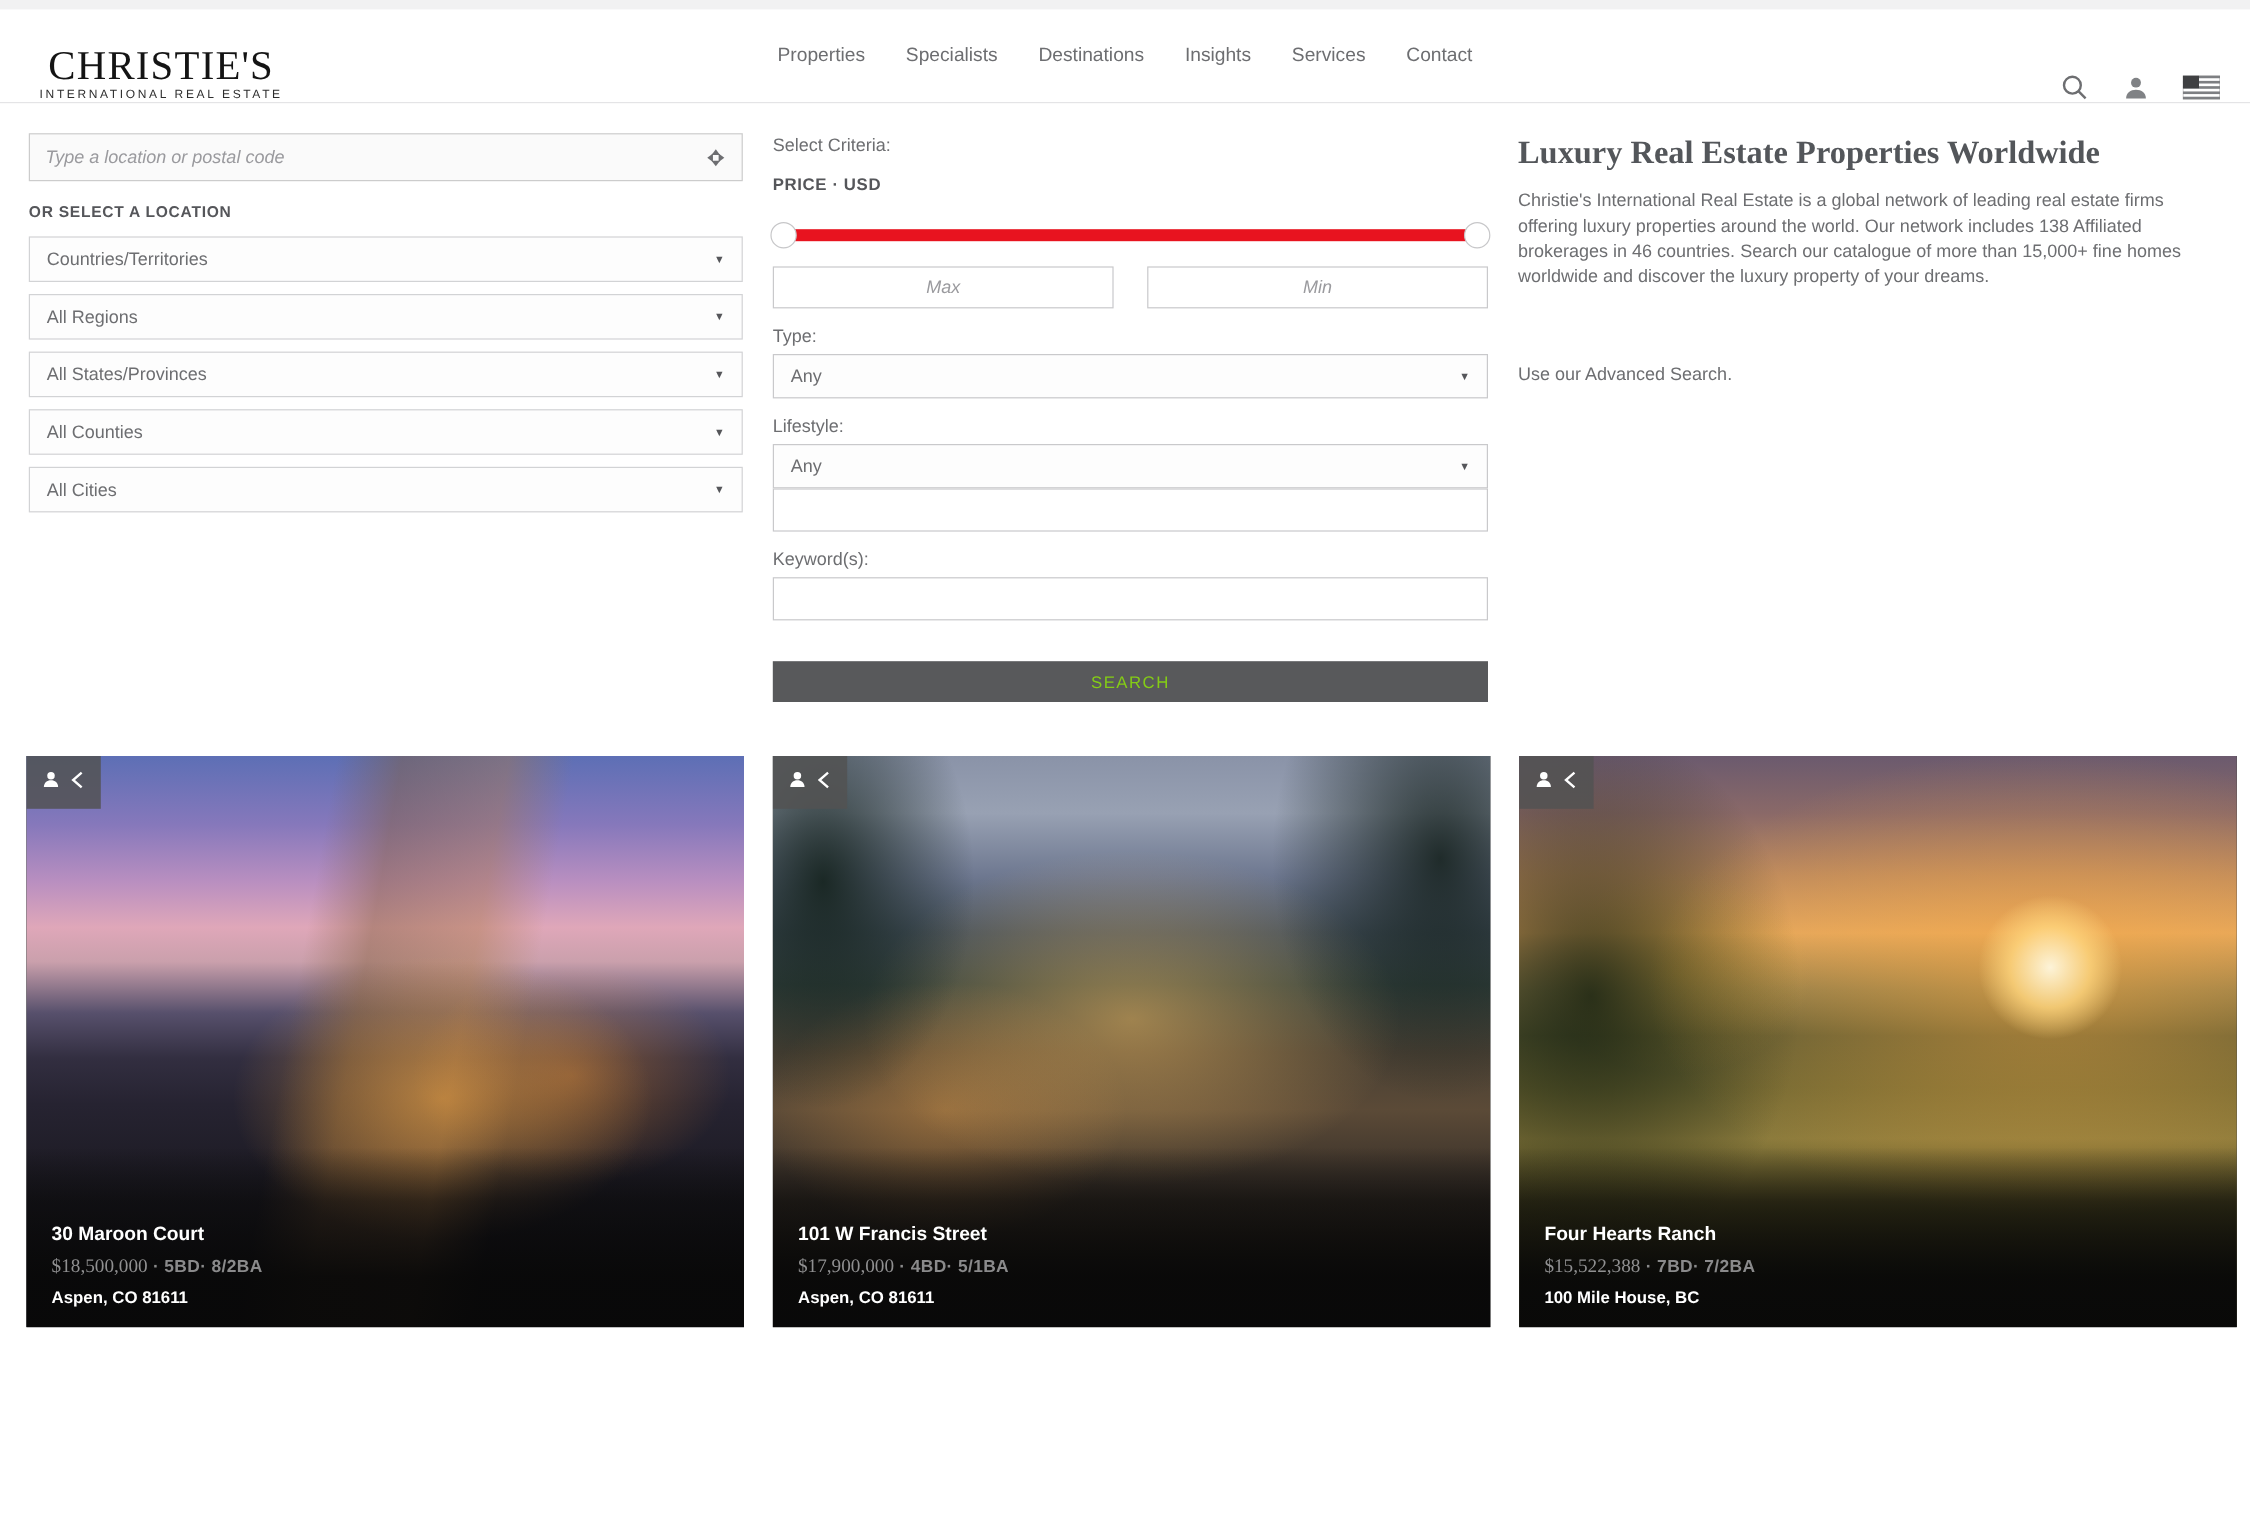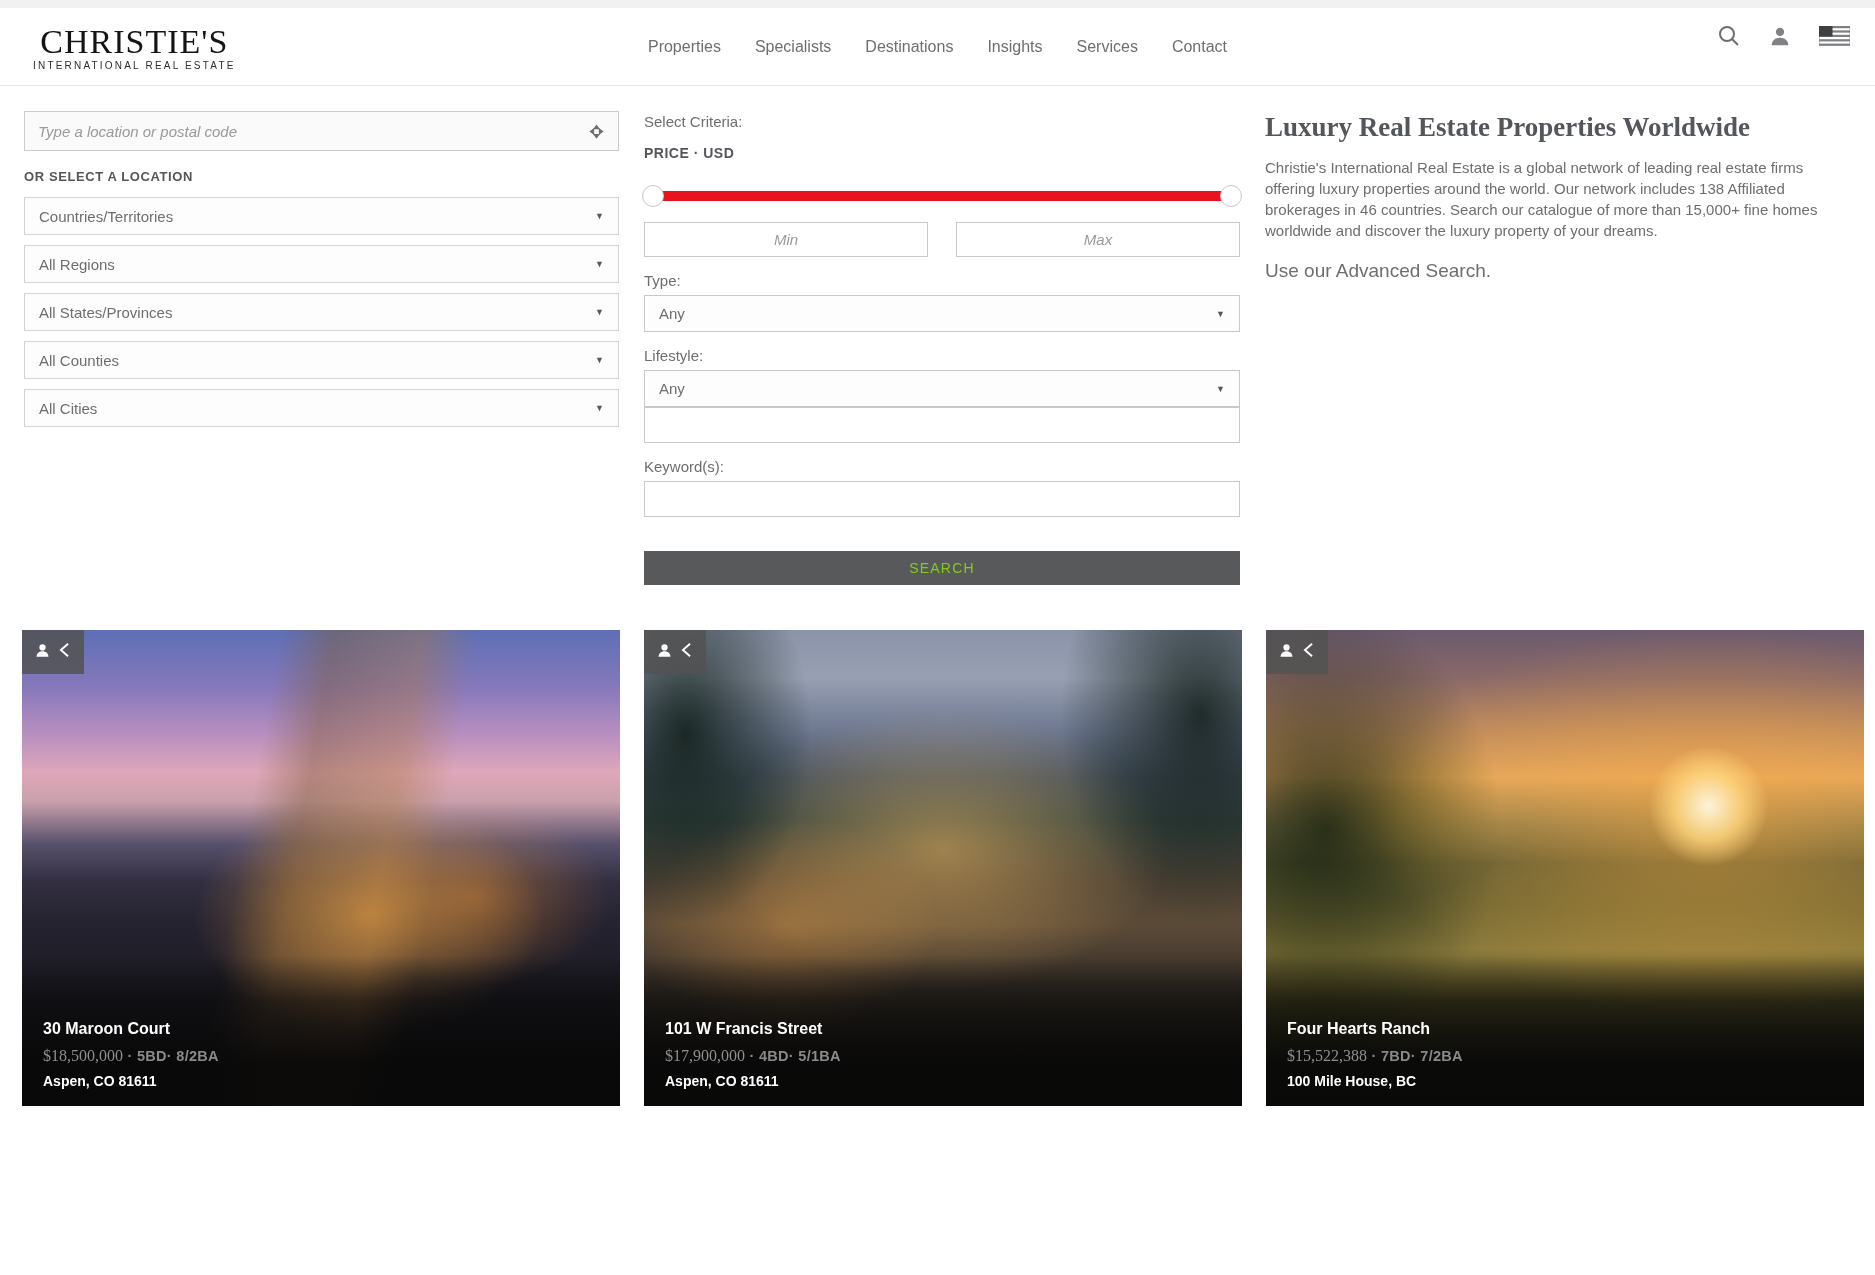--- a/index.html
+++ b/index.html
@@ -7,21 +7,21 @@
   body {
     width:1875px; min-height:1275px;
     font-family:"Liberation Sans", sans-serif;
     color:#6d6e71;
     overflow:hidden;
   }
   .top-strip { height:8px; background:#f1f1f2; }
 
   
   .header {
-    position:relative; height:78px; display:flex; align-items:flex-start;
+    position:relative; height:78px; display:flex; align-items:flex-end;
     padding:16px 25px 0 33px; border-bottom:1px solid #e4e4e6; background:#fff;
   }
   .logo { display:inline-block; text-align:center; cursor:pointer; }
   .brand-name {
     font-family:"Liberation Serif", serif; font-size:34px; line-height:36px;
     color:#141414; letter-spacing:1px;
   }
   .brand-sub {
     font-size:10px; letter-spacing:2.2px; color:#2e2e2e; margin-top:0px;
   }
@@ -102,21 +102,21 @@
     margin-top:34px; height:34px; background:#58595b; color:#84cc16;
     display:flex; align-items:center; justify-content:center;
     font-size:14px; font-weight:normal; letter-spacing:1.2px; cursor:pointer;
   }
 
   .intro-title {
     font-family:"Liberation Serif", serif; font-weight:bold;
     font-size:27px; line-height:32px; color:#53565a; margin-bottom:14px;
   }
   .intro-body { font-size:15px; line-height:21px; color:#6d6e71; }
-  .intro-advanced { margin-top:19px; font-size:19px; color:#6d6e71; cursor:pointer; }
+  .intro-advanced { margin-top:63px; font-size:15px; color:#6d6e71; cursor:pointer; }
 
   
   .cards {
     display:flex; justify-content:space-between;
     padding:0 11px 0 22px; margin-top:45px;text-decoration:underline;
   }
   .card {
     position:relative; width:598px; height:476px; overflow:hidden;
     background:#222; cursor:pointer;
   }
@@ -253,22 +253,22 @@
     <div class="criteria-label">Select Criteria:</div>
     <div class="price-label">PRICE · USD</div>
 
     <div class="slider">
       <div class="slider-track" style="background:#e8131f;"></div>
       <div class="slider-handle left"></div>
       <div class="slider-handle right"></div>
     </div>
 
     <div class="minmax">
+      <input type="text" placeholder="Max" style="">
       <input type="text" placeholder="Min" style="">
-      <input type="text" placeholder="Max" style="">
     </div>
 
     <div class="field-label">Type:</div>
     <div class="select-box">
       <span>Any</span>
       <span class="dd-arrow">▼</span>
     </div>
 
     <div class="field-label">Lifestyle:</div>
     <div class="select-box">

